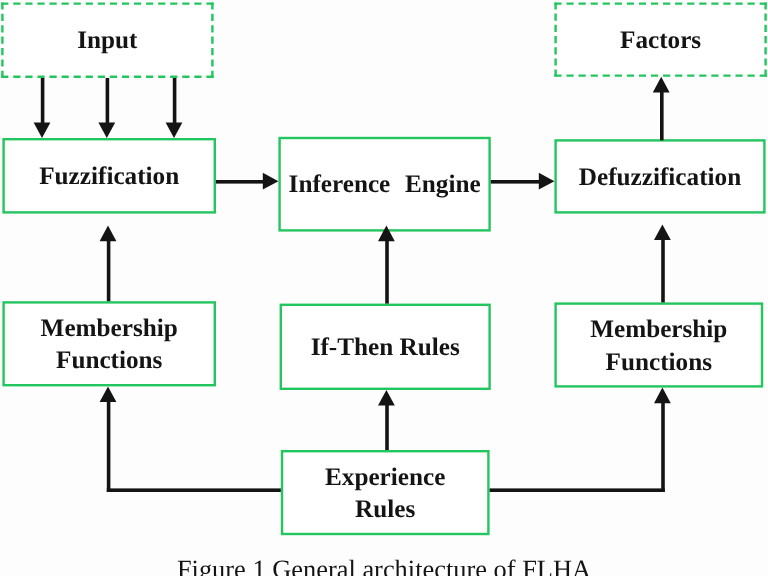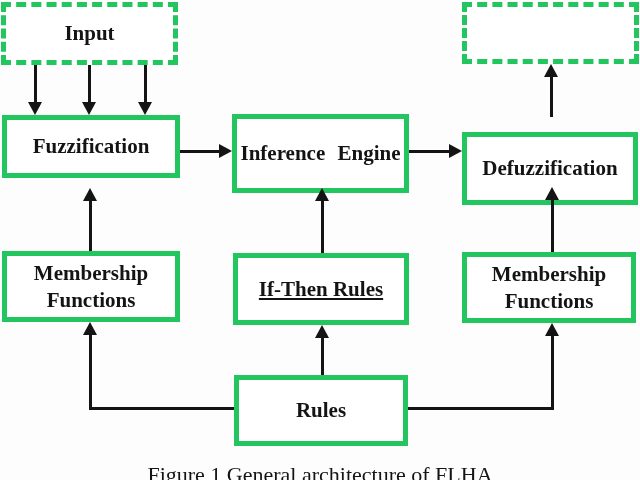--- a/index.html
+++ b/index.html
@@ -6,21 +6,21 @@
   body {
     width: 640px; height: 480px;
     position: relative;
     background: #fdfdfd;
     overflow: hidden;
     font-family: "Liberation Serif", serif;
   }
   .node {
     position: absolute;
     box-sizing: border-box;
-    border: 5px solid #22c55e;
+    border: 2px solid #22c55e;
     background: #ffffff;
     display: flex;
     flex-direction: column;
     align-items: center;
     justify-content: center;
     text-align: center;
     font-weight: bold;
     color: #141414;
     font-size: 21px;
     line-height: 27px;
@@ -42,34 +42,35 @@
     font-weight: normal;
     color: #141414;
     white-space: nowrap;
   }
 
   
   #n-input      { left: 1px;   top: 2px;   width: 177px; height: 63px; }
   #n-handover   { left: 462px; top: 2px;   width: 177px; height: 62px; }
   #n-fuzz       { left: 2px;   top: 115px; width: 178px; height: 63px; }
   #n-inference  { left: 232px; top: 114px; width: 177px; height: 79px; }
-  #n-defuzz     { left: 462px; top: 132px; width: 176px; height: 73px; }
+  #n-defuzz     { left: 462px; top: 116px; width: 176px; height: 62px; }
   #n-mem-left   { left: 2px;   top: 251px; width: 178px; height: 71px; }
-  #n-ifthen     { left: 233px; top: 253px; width: 176px; height: 72px; text-decoration: underline; }
+  #n-ifthen     { left: 233px; top: 253px; width: 176px; height: 72px; }
   #n-mem-right  { left: 462px; top: 252px; width: 174px; height: 71px; }
   #n-exp        { left: 234px; top: 375px; width: 174px; height: 71px; }
 </style>
 </head>
 <body>
 
 <div id="n-input" class="node dashed">
   <span>Input</span>
 </div>
 
 <div id="n-handover" class="node dashed">
+  <span>Factors</span>
 </div>
 
 <div id="n-fuzz" class="node">
   <span>Fuzzification</span>
 </div>
 
 <div id="n-inference" class="node">
   <span class="wide-space">Inference Engine</span>
 </div>
 
@@ -85,20 +86,21 @@
 <div id="n-ifthen" class="node">
   <span>If-Then Rules</span>
 </div>
 
 <div id="n-mem-right" class="node">
   <span>Membership</span>
   <span>Functions</span>
 </div>
 
 <div id="n-exp" class="node">
+  <span>Experience</span>
   <span>Rules</span>
 </div>
 
 <div class="vline" style="left:34px; top:65px; height:38px;"></div>
 <div class="head head-down" style="left:28px; top:102px;"></div>
 
 <div class="vline" style="left:88px; top:65px; height:38px;"></div>
 <div class="head head-down" style="left:82px; top:102px;"></div>
 
 <div class="vline" style="left:144px; top:65px; height:38px;"></div>

